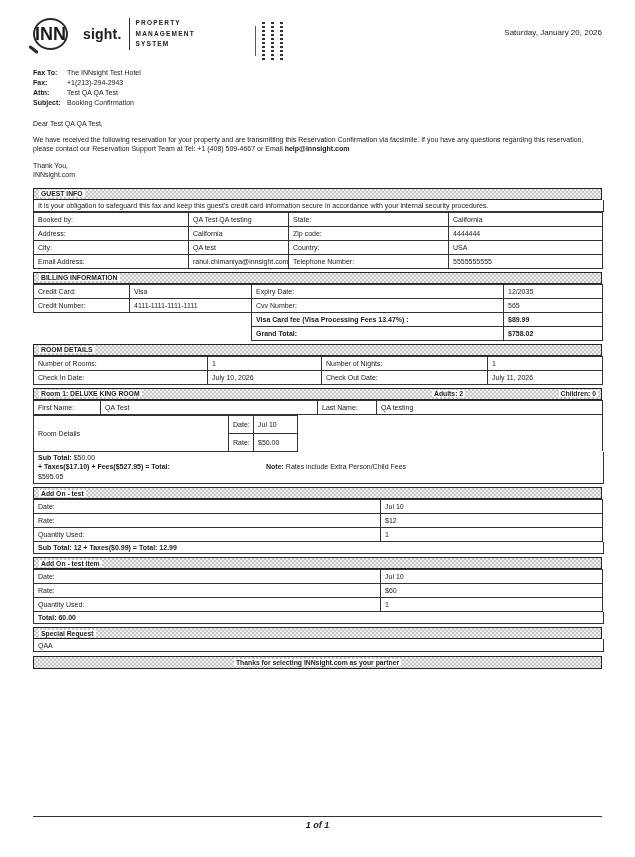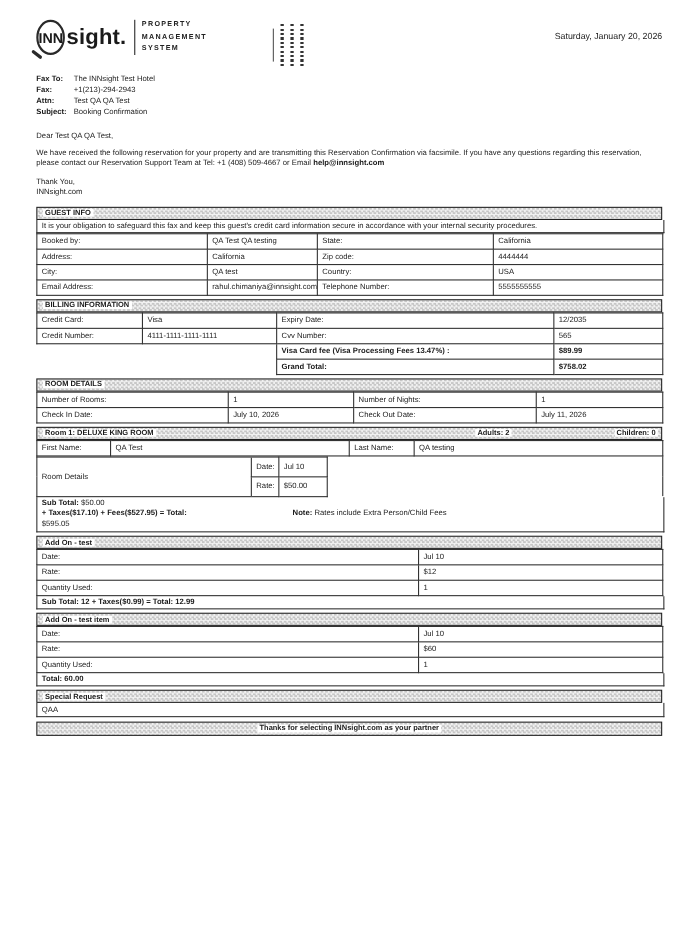--- a/index.html
+++ b/index.html
@@ -5,24 +5,24 @@
   html,body { margin:0; padding:0; background:#ffffff; }
   body { width:635px; height:857px; font-family:"Liberation Sans", sans-serif; color:#1a1a1a; }
   .page { position:relative; width:635px; height:857px; overflow:hidden; }
   .content { padding:18px 33px 0 33px; }
 
   
   .top-row { display:flex; align-items:flex-start; }
   .logo-mark { display:flex; align-items:center; }
   .logo-circle { position:relative; display:inline-flex; align-items:center; justify-content:center;
 romanized    width:34px; height:28px; border:2.5px solid #2a2a2a; border-radius:50%;
-    font-weight:bold; font-size:13px; letter-spacing:0; }
+    font-weight:bold; font-size:18px; letter-spacing:0; }
   .logo-circle::before { content:""; position:absolute; left:-7px; bottom:-3px; width:11px; height:3px;
     background:#2a2a2a; transform:rotate(38deg); border-radius:2px; }
-  .logo-rest { font-weight:bold; font-size:20px; margin-left:1px; letter-spacing:0.2px; }
+  .logo-rest { font-weight:bold; font-size:14px; margin-left:15px; letter-spacing:0.2px; }
   .logo-sub { margin-left:7px; padding-left:6px; border-left:1.5px solid #2a2a2a;
     font-size:6.5px; font-weight:bold; letter-spacing:1.2px; line-height:1.6; color:#222; }
   .stamp { display:flex; gap:6px; margin-left:60px; margin-top:2px; height:42px; align-items:flex-start; }
   .stamp .line { width:1px; height:30px; background:#555; margin-top:6px; }
   .stamp .strip { width:3px; height:40px;
     background:repeating-linear-gradient(0deg,#333 0 2px,transparent 2px 4px); }
   .top-date { margin-left:auto; font-size:8px; color:#222; padding-top:10px; }
 
   
   .faxblock { margin-top:6px; font-size:7px; line-height:1.45; }
@@ -356,13 +356,14 @@
         <div class="sr-value">QAA</div>
       </div>
 
       <div class="thanks-bar hatch">
         <span>Thanks for selecting INNsight.com as your partner</span>
       </div>
 
     </div>
   </div>
 
+  <div class="page-footer">1 of 1</div>
 </div>
 
 </body></html>

